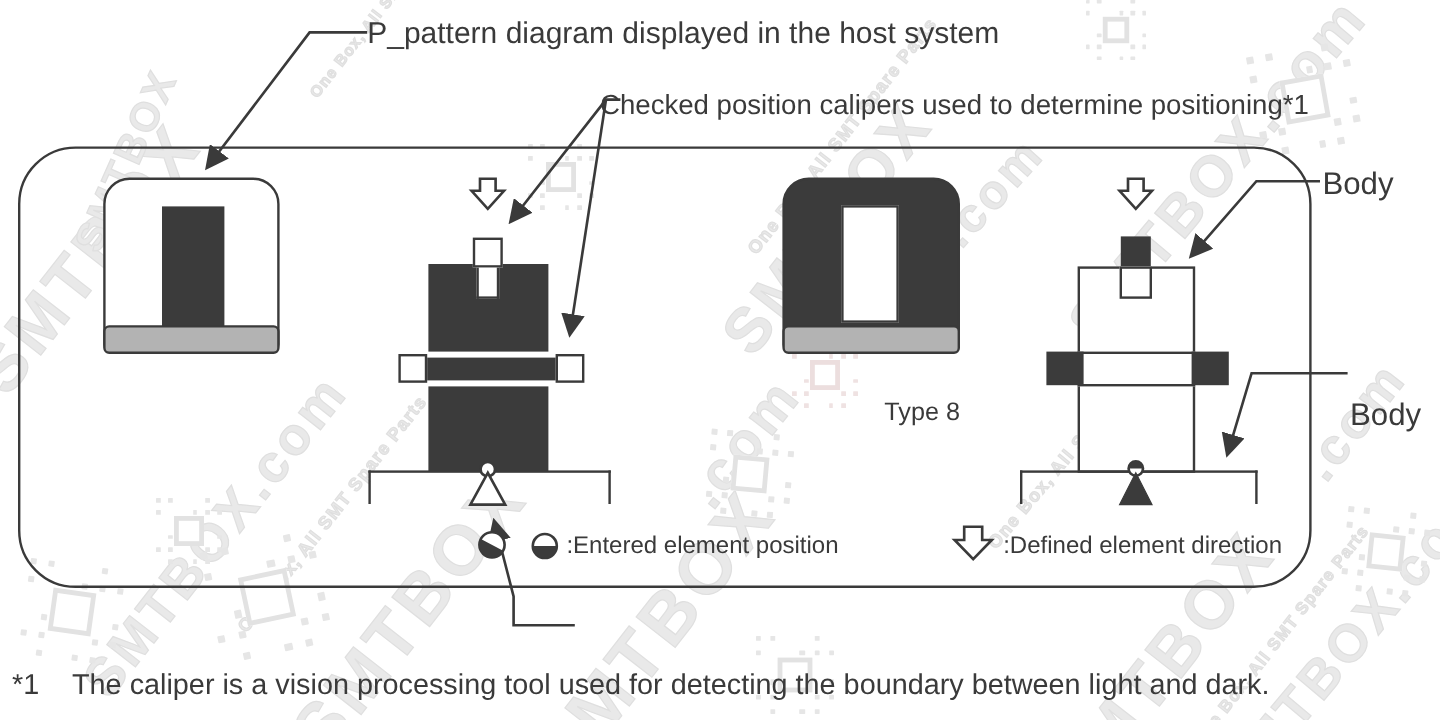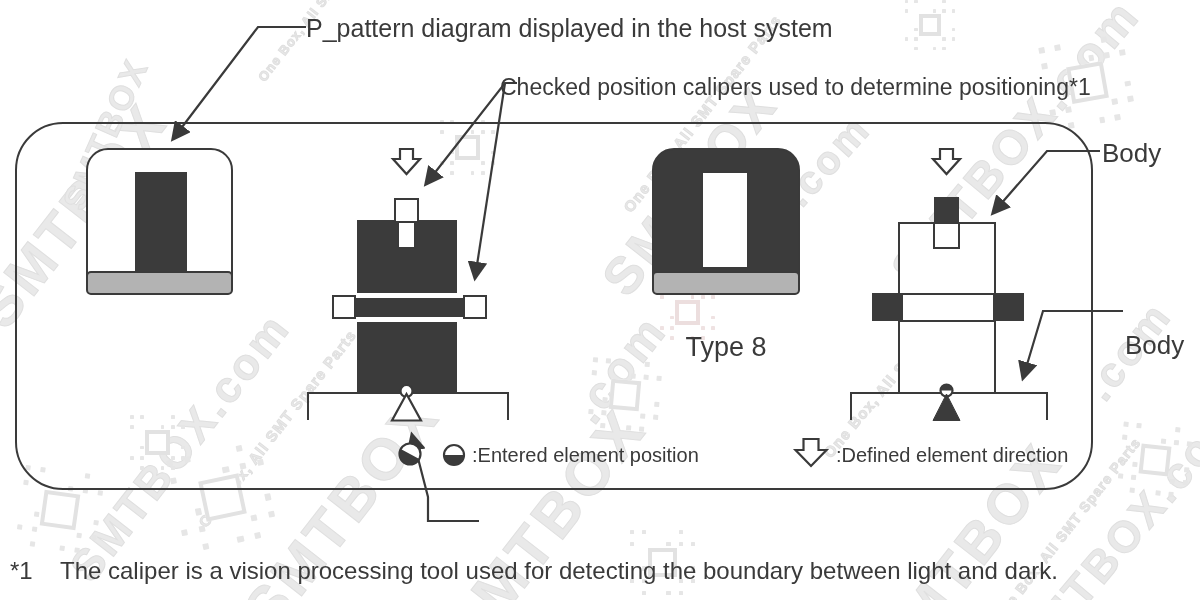--- a/index.html
+++ b/index.html
@@ -72,21 +72,21 @@
   .leader{fill:none;stroke:var(--ink);stroke-width:2.2;}
   .hollow{fill:#fff;stroke:var(--ink);stroke-width:2.2;}
   .solid{fill:var(--fill);stroke:var(--fill);}
   .half{fill:var(--fill);stroke:none;}
 
   
   .t-call{font-size:23px;z-index:4;}
   #txt-ppattern{left:306px;top:14px;font-size:25px;}
   #txt-calused{left:500px;top:74px;}
   #lbl-type7{left:86px;top:332px;width:147px;font-size:27px;}
-  #lbl-type8{left:652px;top:332px;width:148px;font-size:27px;}
+  #lbl-type8{left:652px;top:332px;width:148px;font-size:21px;text-align:right;}
   #lbl-lead{left:1102px;top:139px;font-size:26px;}
   #lbl-body{left:1125px;top:299px;font-size:26px;margin-top:32px;}
   #leg-entered{left:472px;top:444px;font-size:20px;}
   #leg-defined{left:836px;top:444px;font-size:20px;}
   #txt-calnotused{left:480px;top:507px;}
   #fn-marker{left:10px;top:557px;font-size:24px;}
   #fn-text{left:60px;top:557px;font-size:24px;}
 </style>
 </head>
 <body>

